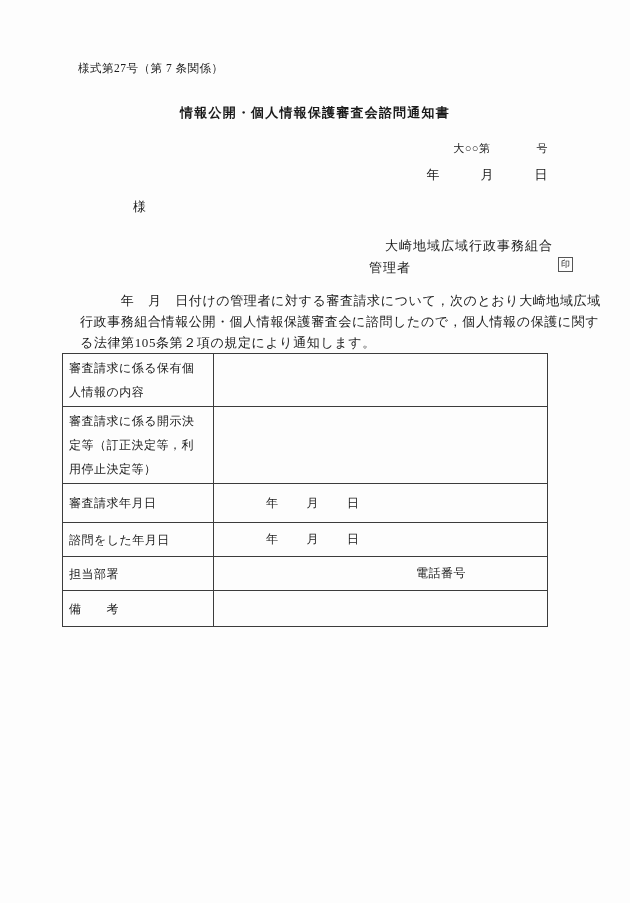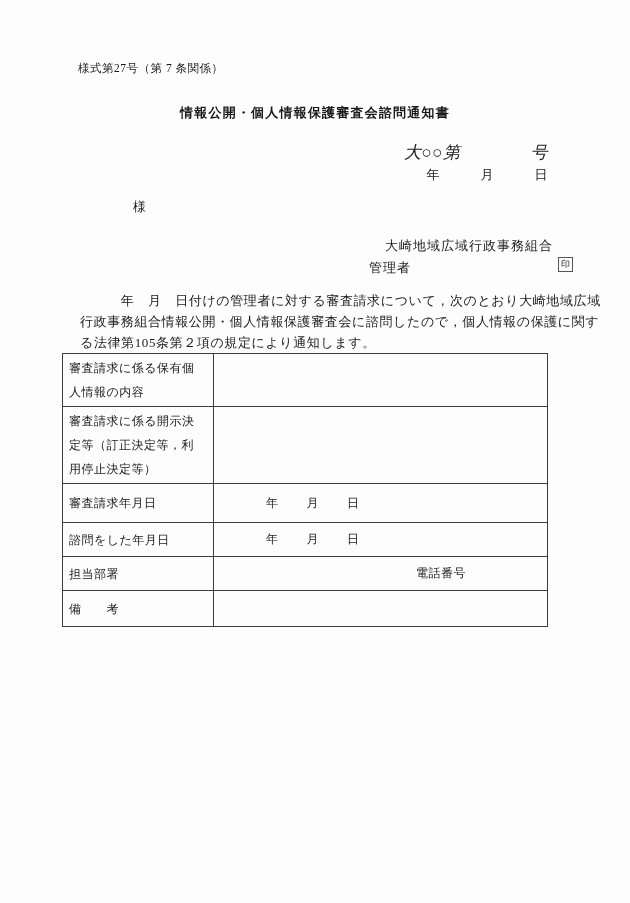--- a/index.html
+++ b/index.html
@@ -31,23 +31,22 @@
     width: 100%;
     text-align: center;
     font-size: 13px;
     letter-spacing: 1.2px;
     font-weight: bold;
   }
   .doc-number {
     position: absolute;
     right: 82px;
     top: 141px;
-    font-size: 17px;
-    letter-spacing: 0.5px;
-    font-style: italic;
+    font-size: 11px;
+    letter-spacing: 0.5px;
   }
   .doc-date {
     position: absolute;
     right: 82px;
     top: 166px;
     font-size: 13px;
     letter-spacing: 0.5px;
   }
   .addressee {
     position: absolute;

